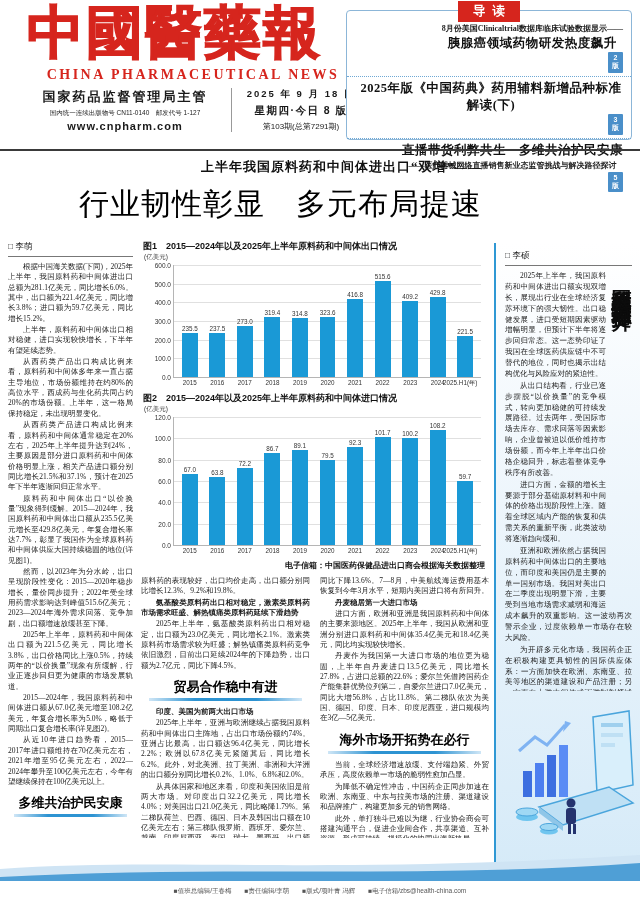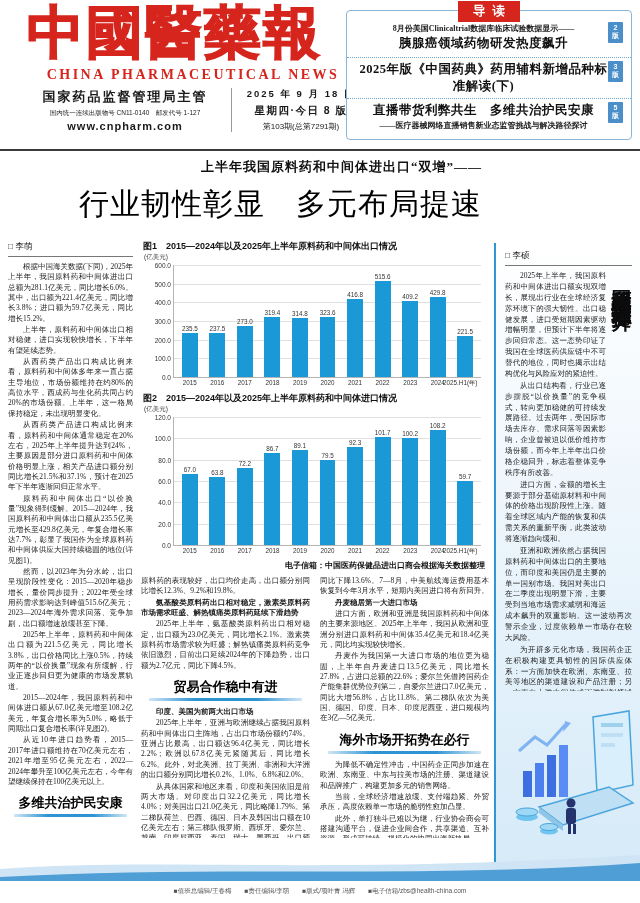--- a/index.html
+++ b/index.html
@@ -20,21 +20,21 @@
   .info-right{width:122px;text-align:center;}
   .dateline1{font-size:9.5px;font-weight:bold;letter-spacing:2px;white-space:nowrap;}
   .dateline2{font-size:10.5px;font-weight:bold;letter-spacing:1.5px;margin-top:3px;white-space:nowrap;}
   .issueline{font-size:8px;margin-top:3px;white-space:nowrap;}
   .head-rule{position:absolute;top:149px;left:0;width:640px;height:2px;background:#3a3a3a;}
   
   .daodu{position:absolute;top:10px;left:346px;width:286px;height:130px;border:1.5px solid #8cb6d8;
          border-radius:4px;background:#fff;padding-top:8px;box-sizing:border-box;}
   .dd-tab{position:absolute;top:-10px;left:50%;transform:translateX(-50%);background:#d6251d;color:#fff;
           font-weight:bold;font-size:12.5px;letter-spacing:7px;padding:2px 8px 2px 15px;white-space:nowrap;}
-  .dd-item{display:flex;align-items:flex-start;padding:3px 8px 3px 12px;border-bottom:1px dotted #6fa8d4;min-height:32px;}
+  .dd-item{display:flex;align-items:flex-end;padding:3px 8px 3px 12px;border-bottom:1px dotted #6fa8d4;min-height:32px;flex-direction:column;}
   .dd-item:last-child{border-bottom:none;}
   .dd-text{flex:1;text-align:center;}
   .dd-pre{font-size:8px;font-weight:bold;font-family:"Liberation Serif",serif;color:#222;margin:1px 0;}
   .dd-title{font-size:12.5px;font-weight:bold;font-family:"Liberation Serif",serif;color:#111;letter-spacing:0.5px;}
   .dd-badge{width:13px;background:#4a8fc9;color:#fff;display:flex;flex-direction:column;align-items:center;
             font-size:7px;line-height:1.2;padding:2px 1px;font-weight:bold;border-radius:1px;}
   
   .headline{position:absolute;top:158px;left:0;width:482px;text-align:right;}
   .kicker{font-size:13px;font-weight:bold;font-family:"Liberation Serif",serif;letter-spacing:1px;color:#111;}
   .main-title{font-size:30px;font-weight:normal;font-family:"Liberation Serif",serif;letter-spacing:1px;
@@ -328,22 +328,22 @@
           <p class="t-p">2025年上半年，亚洲与欧洲继续占据我国原料药和中间体出口主阵地，占出口市场份额约74%。亚洲占比最高，出口额达96.4亿美元，同比增长2.2%；欧洲以67.8亿美元紧随其后，同比增长6.2%。此外，对北美洲、拉丁美洲、非洲和大洋洲的出口额分别同比增长0.2%、1.0%、6.8%和2.0%。</p>
           <p class="t-p">从具体国家和地区来看，印度和美国依旧是前两大市场。对印度出口32.2亿美元，同比增长4.0%；对美国出口21.0亿美元，同比略降1.79%。第二梯队荷兰、巴西、德国、日本及韩国出口额在10亿美元左右；第三梯队俄罗斯、西班牙、爱尔兰、越南、印度尼西亚、泰国、瑞士、墨西哥，出口额在5亿—7亿美元。</p>
         </div>
       <div class="col bodytext">
         <div>
             <p class="t-cont">同比下降13.6%。7—8月，中美航线海运费用基本恢复到今年3月水平，短期内美国进口将有所回升。</p>
             <p class="t-sub">丹麦稳居第一大进口市场</p>
             <p class="t-p">进口方面，欧洲和亚洲是我国原料药和中间体的主要来源地区。2025年上半年，我国从欧洲和亚洲分别进口原料药和中间体35.4亿美元和18.4亿美元，同比均实现较快增长。</p>
             <p class="t-p">丹麦作为我国第一大进口市场的地位更为稳固，上半年自丹麦进口13.5亿美元，同比增长27.8%，占进口总额的22.6%；爱尔兰凭借跨国药企产能集群优势位列第二，自爱尔兰进口7.0亿美元，同比大增56.8%，占比11.8%。第二梯队依次为美国、德国、印度、日本、印度尼西亚，进口规模均在3亿—5亿美元。</p>
             <h3 class="t-head">海外市场开拓势在必行</h3>
+            <p class="t-p">当前，全球经济增速放缓、支付端趋紧、外贸承压，高度依赖单一市场的脆弱性愈加凸显。</p>
             <p class="t-p">为降低不确定性冲击，中国药企正同步加速在欧洲、东南亚、中东与拉美市场的注册、渠道建设和品牌推广，构建更加多元的销售网络。</p>
-            <p class="t-p">当前，全球经济增速放缓、支付端趋紧、外贸承压，高度依赖单一市场的脆弱性愈加凸显。</p>
             <p class="t-p">此外，单打独斗已难以为继，行业协会商会可搭建沟通平台，促进企业间合作，共享渠道、互补资源，形成可持续、规模化的协同出海新格局。</p>
           </div>
 
       </div>
     </div>
   </div>
 
   <div class="sidebar">
     <div class="byline">□ 李硕</div>
     <div class="sb-text">

